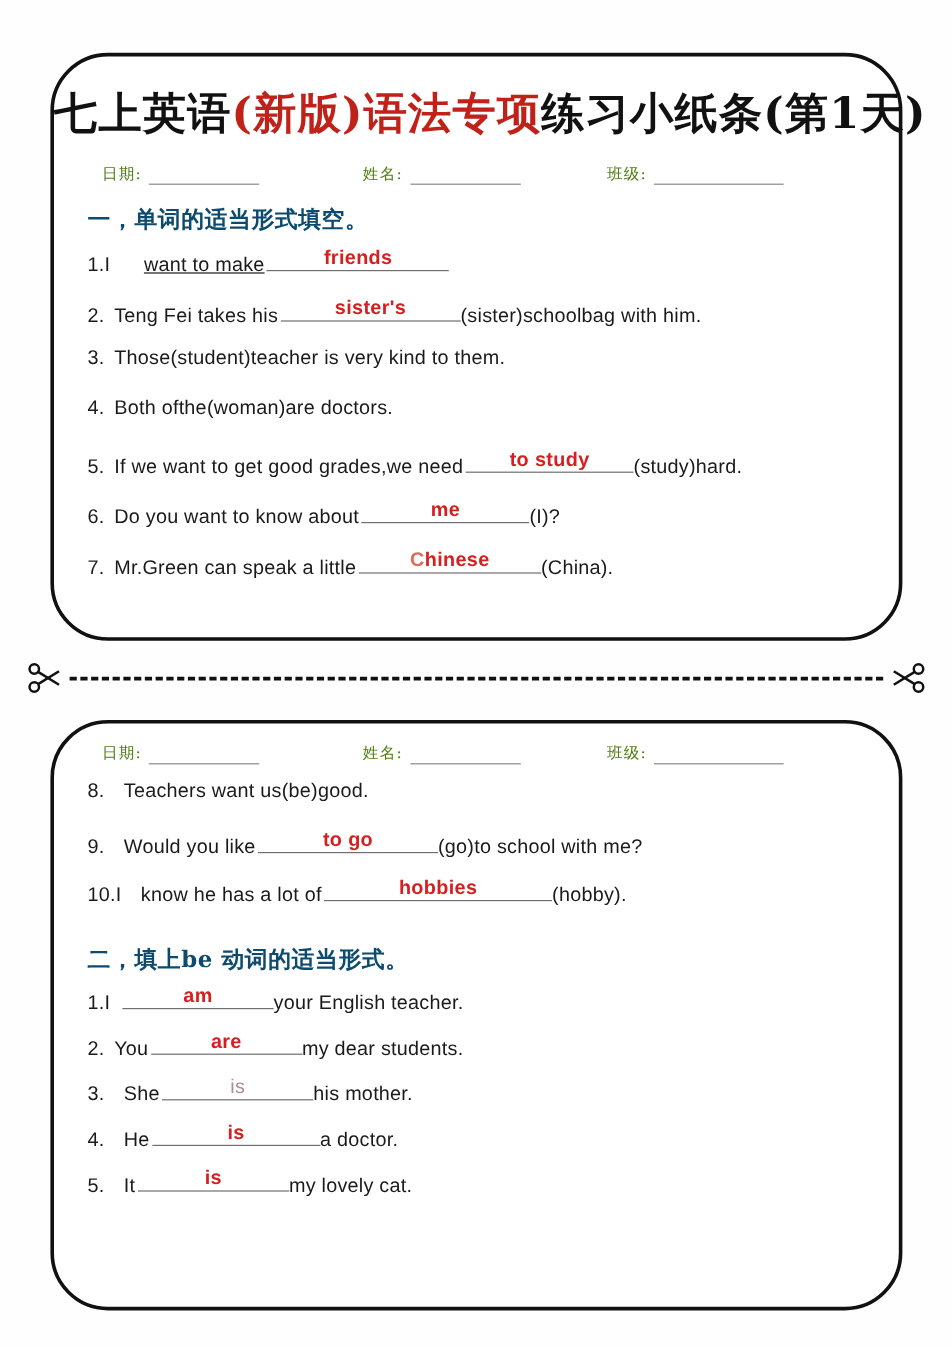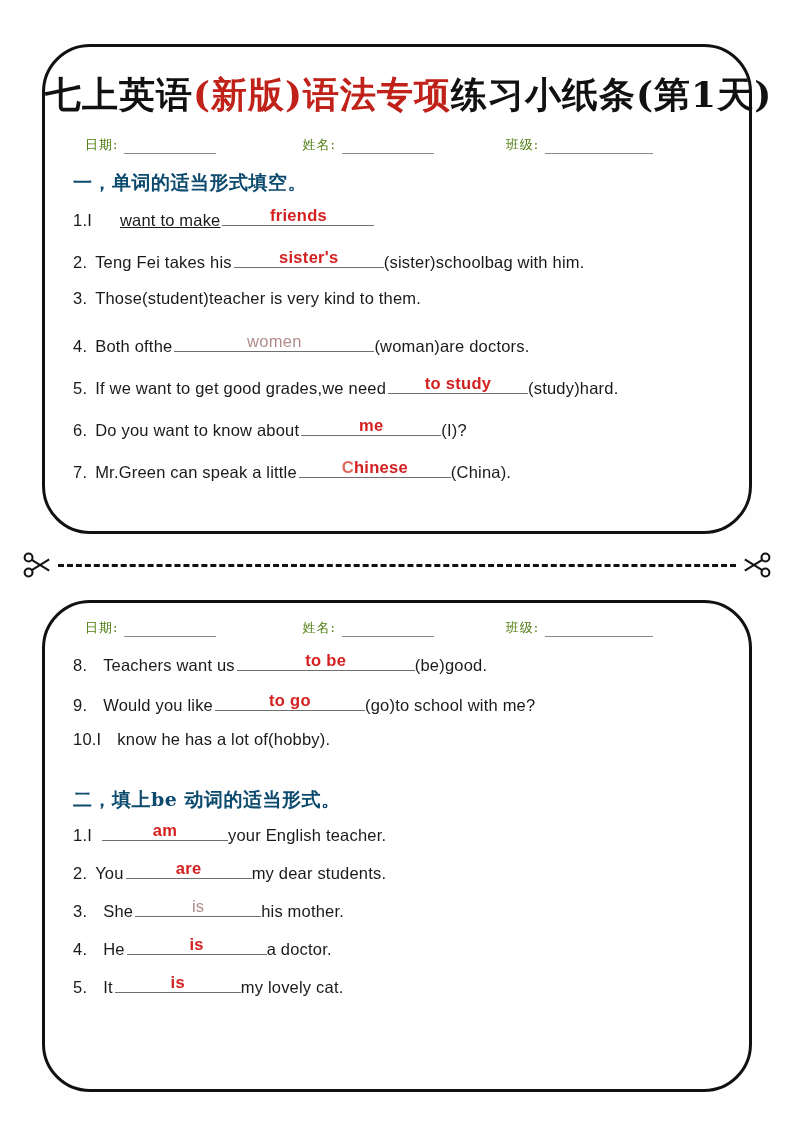--- a/index.html
+++ b/index.html
@@ -191,23 +191,20 @@
           <span class="post">(sister)schoolbag with him.</span>
         </div>
         <div class="q" style="height: 42px; margin-top: 0px;">
           <span class="num">3.</span>
           <span class="pre sp1">Those</span>
           <span class="post">(student)teacher is very kind to them.</span>
         </div>
         <div class="q" style="height: 42px; margin-top: 0px;">
           <span class="num">4.</span>
           <span class="pre sp1">Both ofthe</span>
-          <span class="blank" style="width: 200px; margin-left: 2px;">
-            <span class="ans faint">women</span>
-          </span>
           <span class="post">(woman)are doctors.</span>
         </div>
         <div class="q" style="height: 42px; margin-top: 0px;">
           <span class="num">5.</span>
           <span class="pre sp1">If we want to get good grades,we need</span>
           <span class="blank" style="width: 140px; margin-left: 2px;">
             <span class="ans">to study</span>
           </span>
           <span class="post">(study)hard.</span>
         </div>
@@ -270,36 +267,36 @@
       <div class="meta-item">
         <span class="lbl">班级:</span>
         <span class="rule rule-class"></span>
       </div>
     </div>
 
     <div class="q-list" id="list-c1top">
         <div class="q" style="height: 40px; margin-top: 14px;">
           <span class="num">8.</span>
           <span class="pre sp2">Teachers want us</span>
-          <span class="blank" style="width: 178px; margin-left: 2px;">
-            <span class="ans">to be</span>
-          </span>
           <span class="post">(be)good.</span>
         </div>
         <div class="q" style="height: 40px; margin-top: 0px;">
           <span class="num">9.</span>
           <span class="pre sp2">Would you like</span>
           <span class="blank" style="width: 150px; margin-left: 2px;">
             <span class="ans">to go</span>
           </span>
           <span class="post">(go)to school with me?</span>
         </div>
         <div class="q" style="height: 40px; margin-top: 0px;">
           <span class="num">10.I</span>
           <span class="pre sp2">know he has a lot of</span>
+          <span class="blank" style="width: 190px; margin-left: 2px;">
+            <span class="ans">hobbies</span>
+          </span>
           <span class="post">(hobby).</span>
         </div>
       </div>
 
     <div class="section-head">二，填上be 动词的适当形式。</div>
 
     <div class="q-list" id="list-c1">
         <div class="q" style="height: 38px; margin-top: 8px;">
           <span class="num">1.I</span>
           <span class="blank" style="width: 126px; margin-left: 8px;">

